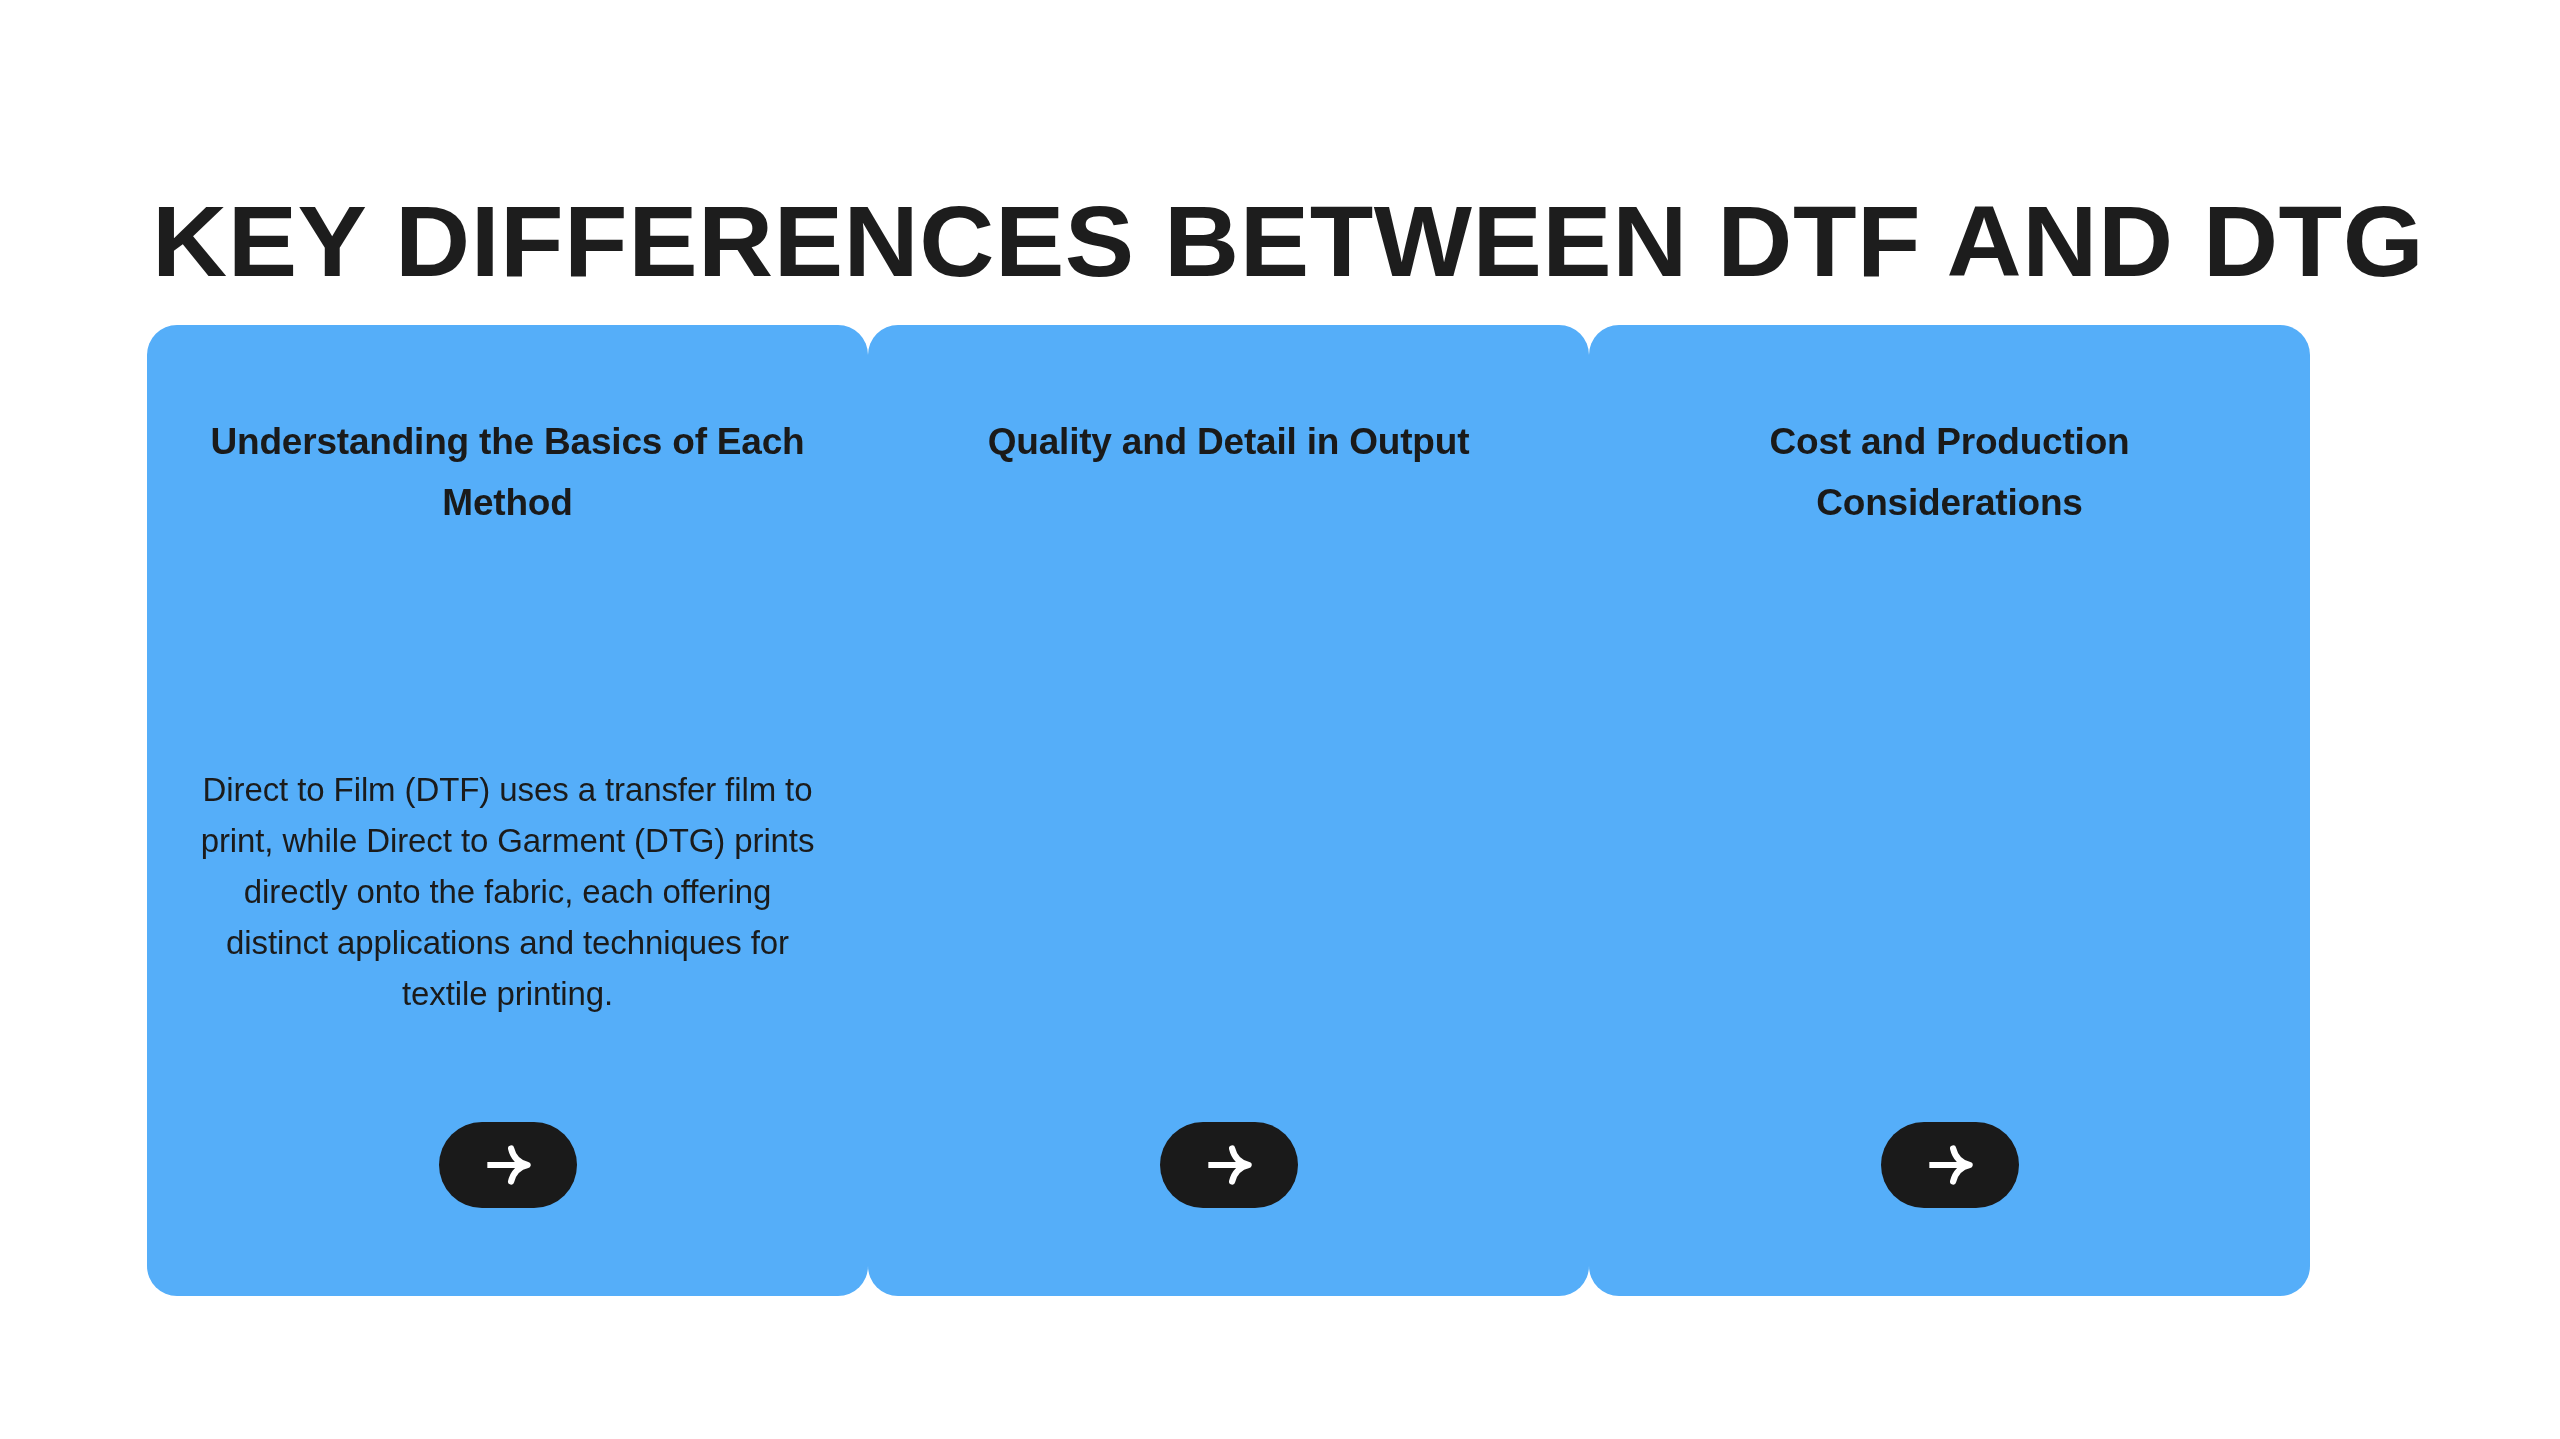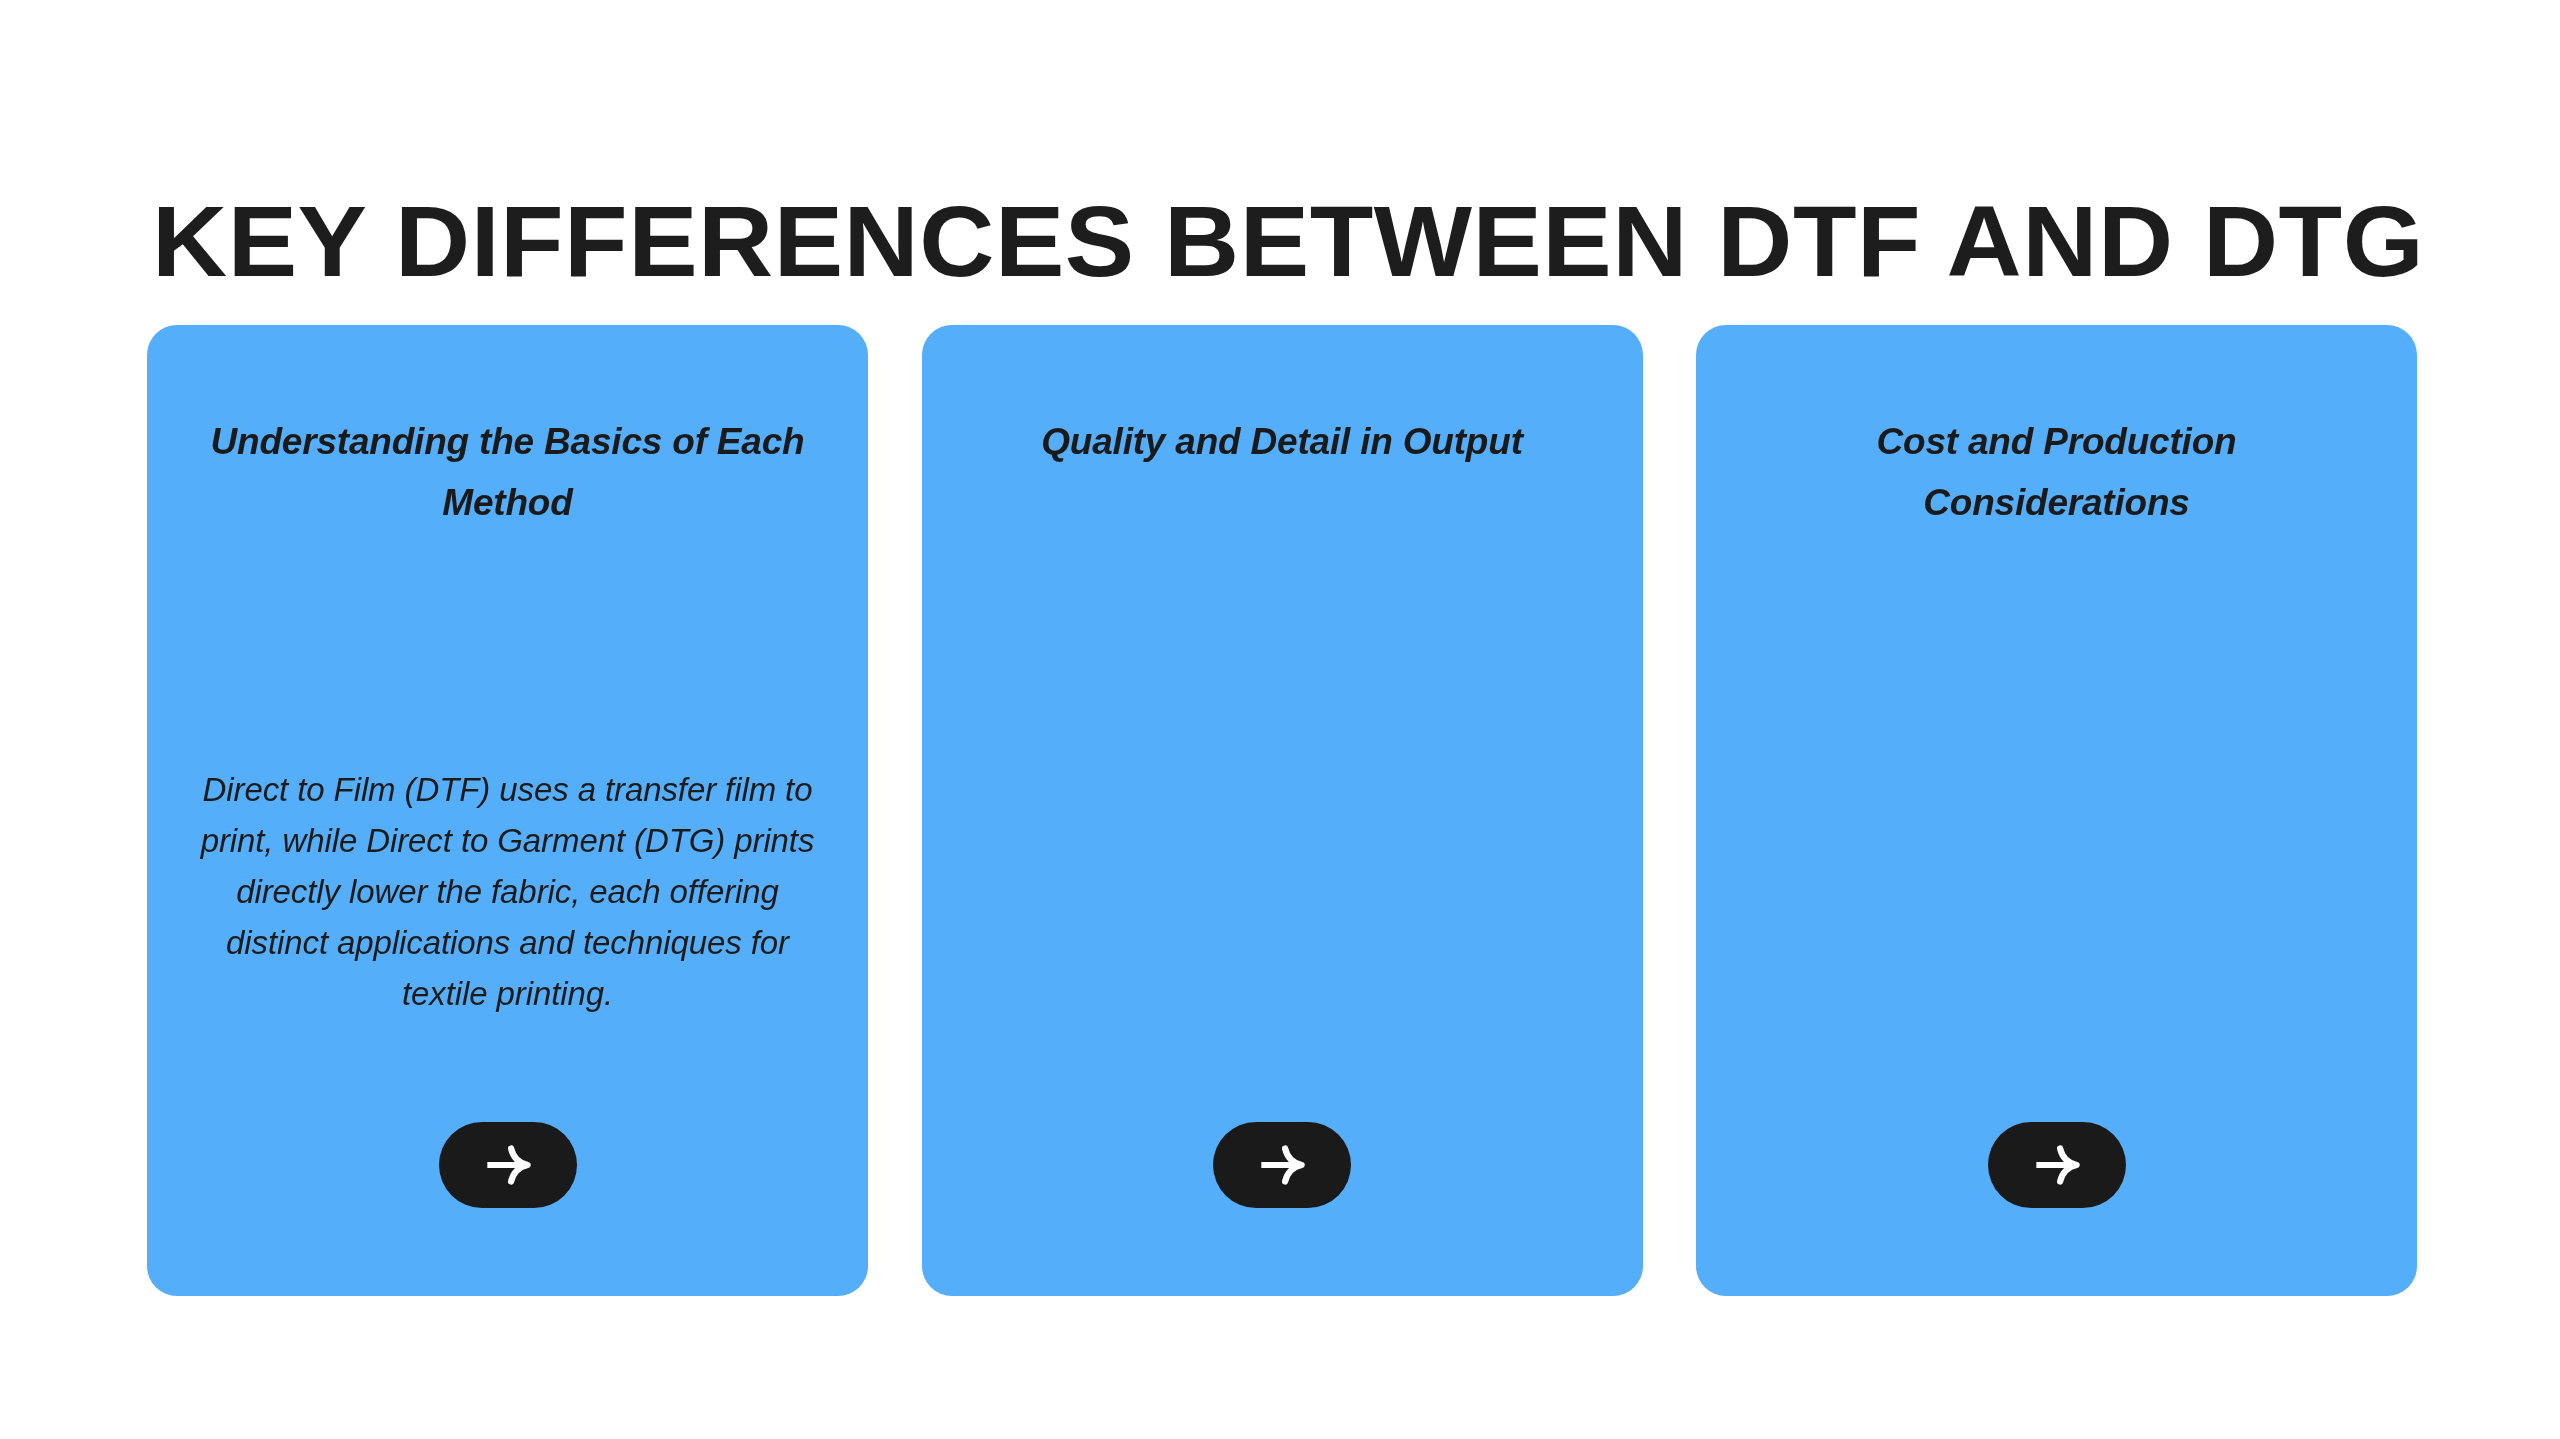--- a/index.html
+++ b/index.html
@@ -45,23 +45,21 @@
 
   
   .cards-row {
     position: absolute;
     left: 147px;
     top: 325px;
     width: 2270px;
     height: 971px;
     display: flex;
     flex-direction: row;
-    justify-content: space-between;
     align-items: stretch;
-    font-style: italic;
   }
 
   .card {
     width: 721px;
     height: 971px;
     background: #55aef9;
     border-radius: 30px;
     box-sizing: border-box;
     padding: 86px 46px 0 46px;
     display: flex;
@@ -134,21 +132,21 @@
 
 <div class="page">
 
   <h1 class="page-title">KEY DIFFERENCES BETWEEN DTF AND DTG</h1>
 
   <div class="cards-row">
 
     <div class="card card-1">
       <h2 class="card-heading">Understanding the Basics of Each Method</h2>
       <div class="card-body-wrap">
-        <p class="card-body">Direct to Film (DTF) uses a transfer film to print, while Direct to Garment (DTG) prints directly lower the fabric, each offering distinct applications and techniques for textile printing.</p>
+        <p class="card-body">Direct to Film (DTF) uses a transfer film to print, while Direct to Garment (DTG) prints directly onto the fabric, each offering distinct applications and techniques for textile printing.</p>
       </div>
       <button class="card-cta">
         <span>
           <svg viewBox="0 0 24 24" fill="none" xmlns="http://www.w3.org/2000/svg" aria-hidden="true">
             <path d="M4 12H19" stroke="#ffffff" stroke-width="2.4" stroke-linecap="butt"></path>
             <path d="M13.2 5.6C13.9 8.6 16 11.2 19.6 12C16 12.8 13.9 15.4 13.2 18.4" stroke="#ffffff" stroke-width="2.4" stroke-linecap="round" stroke-linejoin="round" fill="none"></path>
           </svg>
         </span>
       </button>
     </div>

